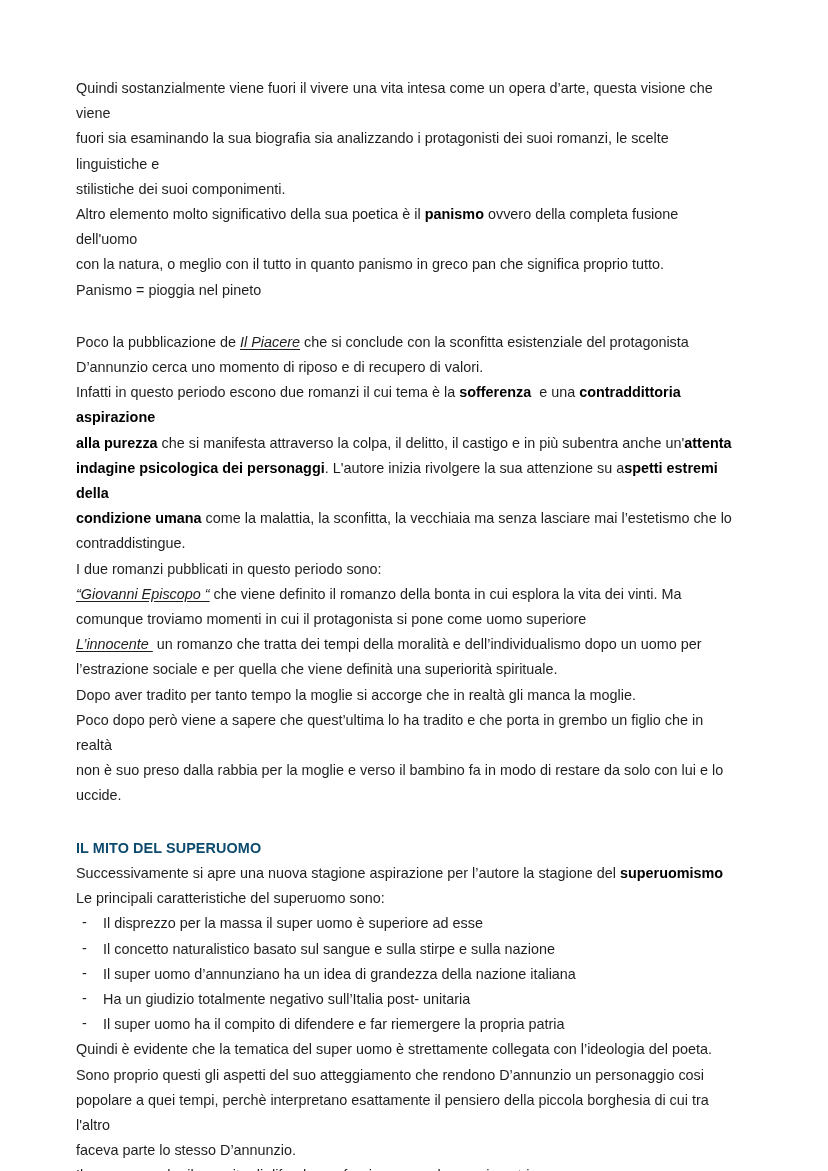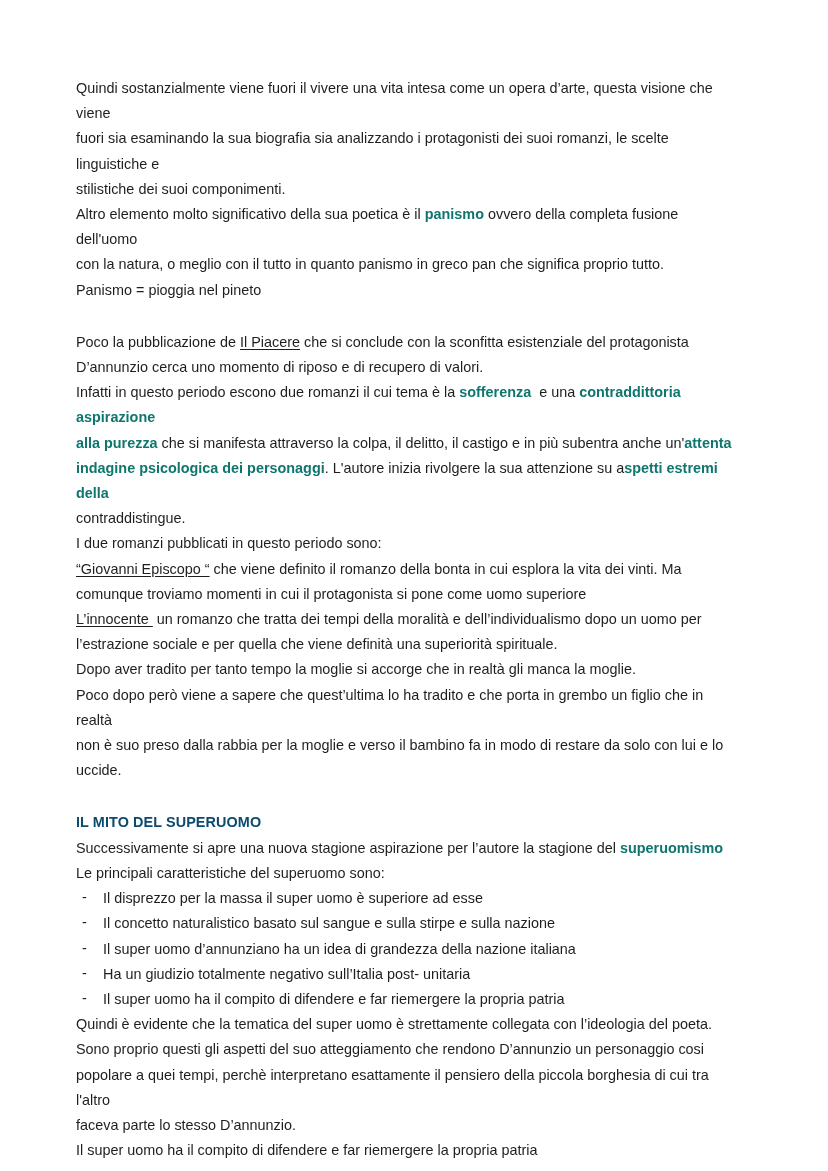--- a/index.html
+++ b/index.html
@@ -42,23 +42,24 @@
   .heading {
     margin: 0;
     font-size: 14.4px;
     line-height: 25.2px;
     font-weight: bold;
     letter-spacing: 0.1px;
     color: #0c4a6e;
   }
   b, .b {
     font-weight: bold;
-    color: #0f766e;
+    color: #000000;
   }
   .title-ref {
+    font-style: italic;
     text-decoration: underline;
     text-underline-offset: 2px;
   }
   ul.bullets {
     list-style: none;
     margin: 0;
     padding: 0;
   }
   ul.bullets li {
     position: relative;
@@ -94,20 +95,21 @@
 
     <p class="para">
       <span class="line"><span>Poco la pubblicazione de </span><span class="title-ref">Il Piacere</span><span> che si conclude con la sconfitta esistenziale del protagonista</span></span>
       <span class="line">D’annunzio cerca uno momento di riposo e di recupero di valori.</span>
     </p>
 
     <p class="para">
       <span class="line"><span>Infatti in questo periodo escono due romanzi il cui tema è la </span><b>sofferenza</b><span>  e una </span><b>contraddittoria aspirazione</b></span>
       <span class="line"><b>alla purezza</b><span> che si manifesta attraverso la colpa, il delitto, il castigo e in più subentra anche un'</span><b>attenta</b></span>
       <span class="line"><b>indagine psicologica dei personaggi</b><span>. L'autore inizia rivolgere la sua attenzione su a</span><b>spetti estremi della</b></span>
+      <span class="line"><b>condizione umana</b><span> come la malattia, la sconfitta, la vecchiaia ma senza lasciare mai l’estetismo che lo</span></span>
       <span class="line">contraddistingue.</span>
     </p>
 
     <p class="para">
       <span class="line">I due romanzi pubblicati in questo periodo sono:</span>
       <span class="line"><span class="title-ref">“Giovanni Episcopo “</span><span> che viene definito il romanzo della bonta in cui esplora la vita dei vinti. Ma</span></span>
       <span class="line">comunque troviamo momenti in cui il protagonista si pone come uomo superiore</span>
       <span class="line"><span class="title-ref">L’innocente </span><span> un romanzo che tratta dei tempi della moralità e dell’individualismo dopo un uomo per</span></span>
       <span class="line">l’estrazione sociale e per quella che viene definità una superiorità spirituale.</span>
       <span class="line">Dopo aver tradito per tanto tempo la moglie si accorge che in realtà gli manca la moglie.</span>

